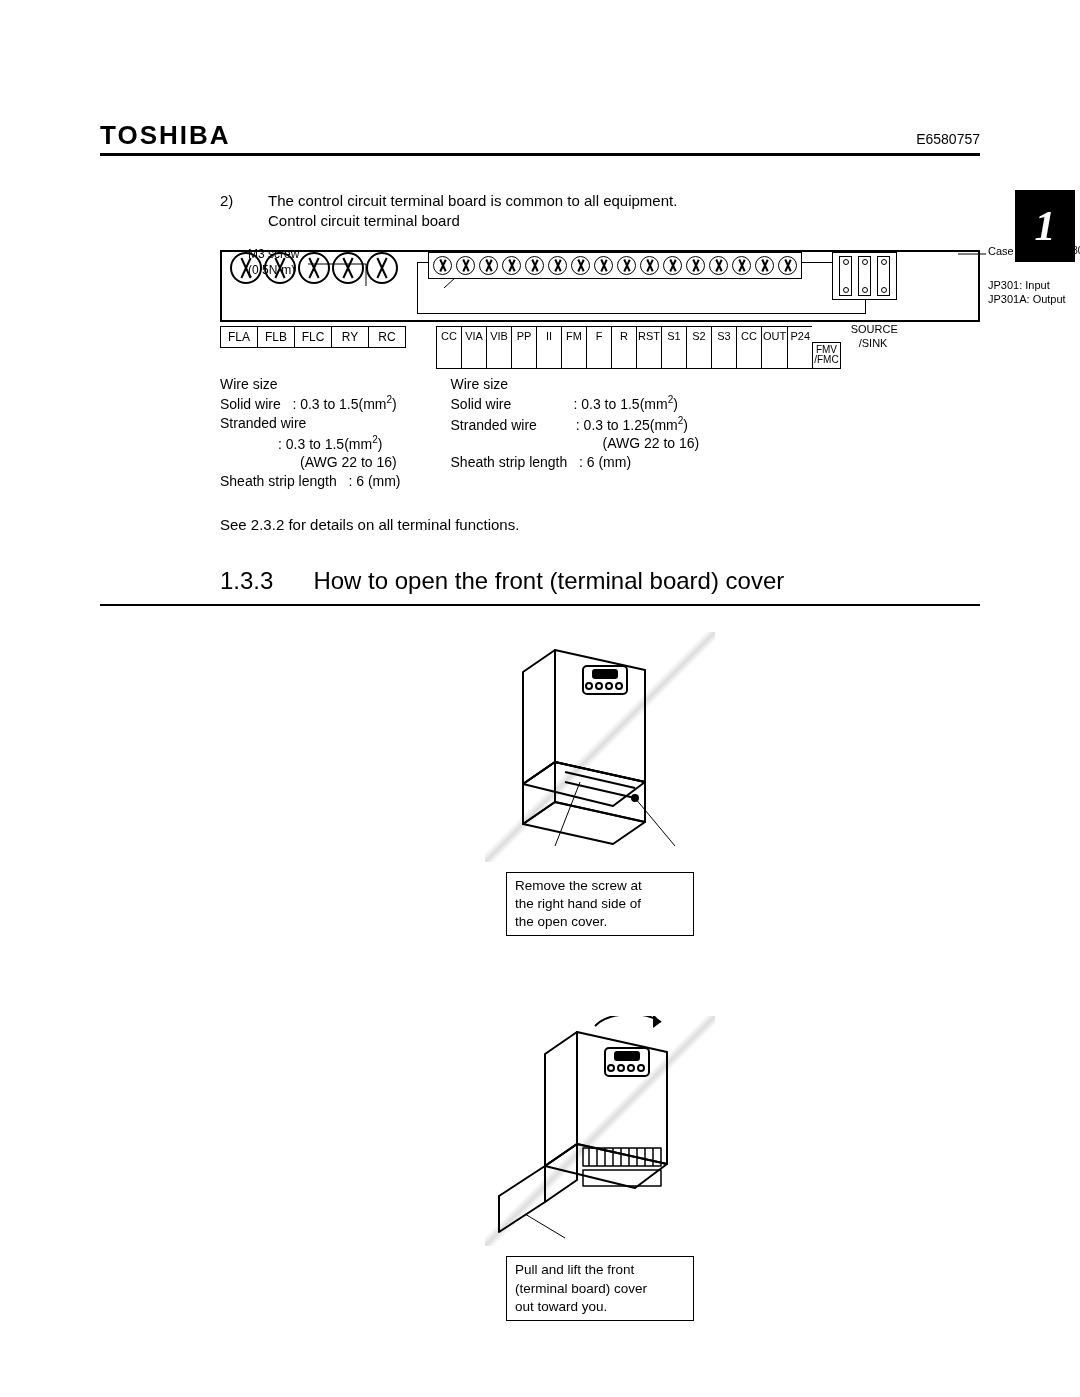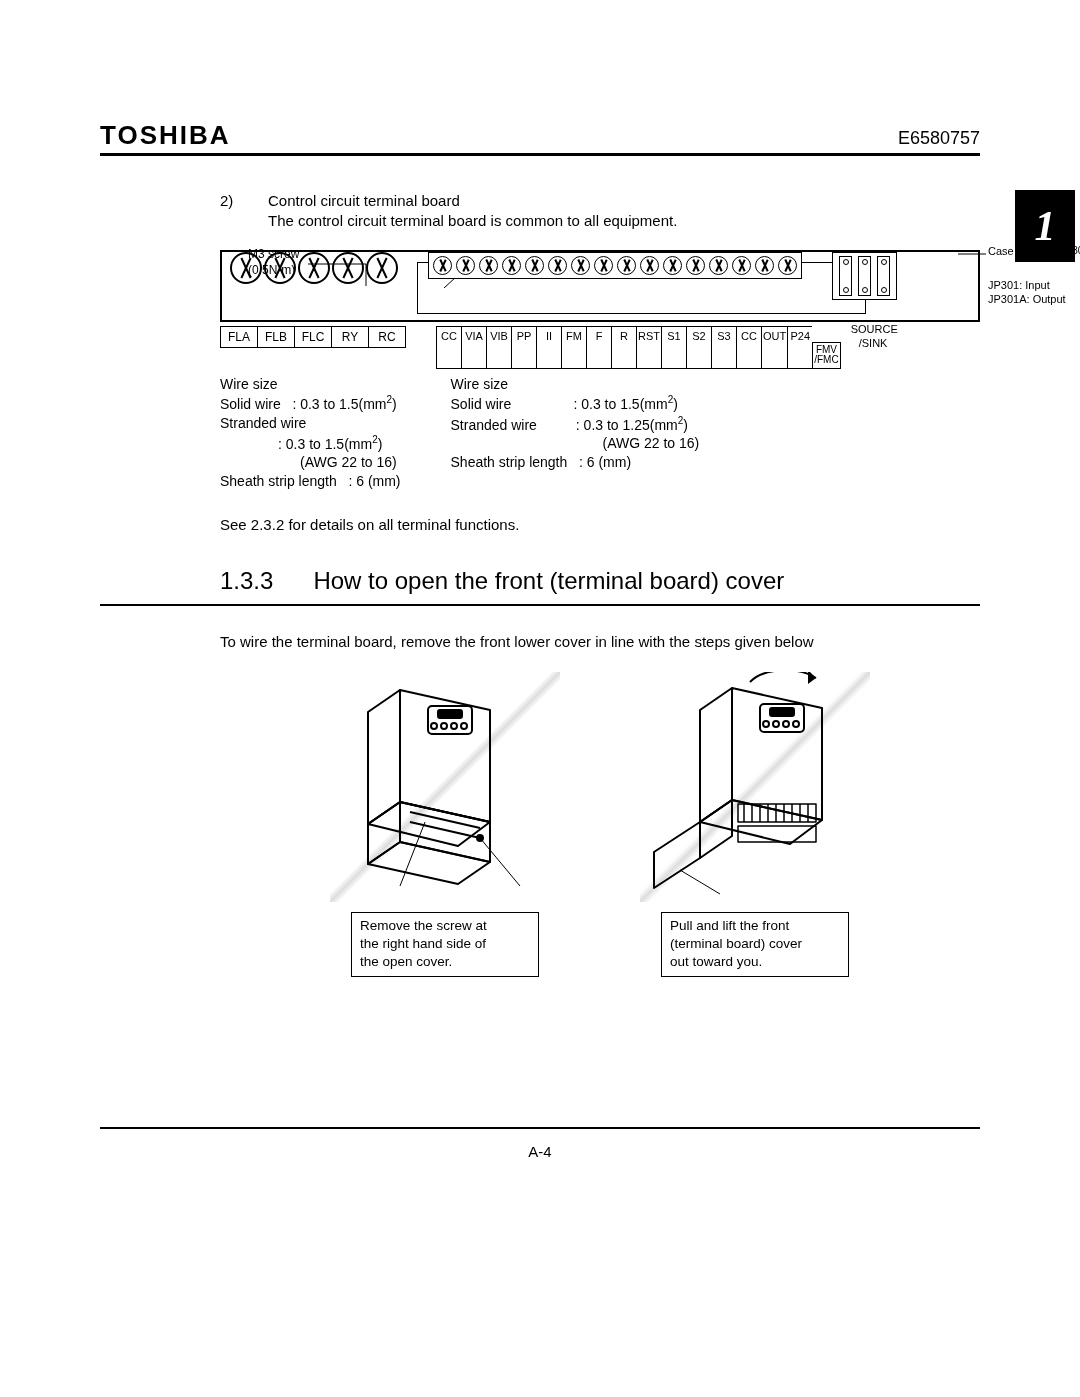--- a/index.html
+++ b/index.html
@@ -22,21 +22,21 @@
     border-bottom: 3px solid #000;
     padding-bottom: 2px;
   }
   .brand {
     font-weight: 900;
     font-size: 26px;
     letter-spacing: 2px;
     font-family: Arial, Helvetica, sans-serif;
   }
   .doc-no {
-    font-size: 18px;
+    font-size: 14px;
     margin-top: 6px;
   }
   .body {
     padding: 35px 0 0 120px;
     font-size: 15px;
     line-height: 1.35;
   }
   .num-item { display: flex; gap: 20px; }
   .num-item .num { width: 28px; }
   .desc { margin-bottom: 18px;}
@@ -89,21 +89,21 @@
   .section-title {
     font-size: 24px;
     border-bottom: 2px solid #000;
     padding-bottom: 6px;
     margin: 8px 0 26px -120px;
     display:flex; gap:40px; align-items:baseline;
     padding-left:120px;
   }
   .section-title .secno { font-weight:normal;}
   .open-text { font-size:15px; margin-bottom:20px;}
-  .device-row { display:flex; gap:80px; justify-content:center; margin-top:6px;}
+  .device-row { display:flex; gap:80px; justify-content:center; margin-top:6px;flex-direction:column;}
   .device-col { display:flex; flex-direction:column; align-items:center; gap:10px;}
   .device-img {
     width:230px; height:230px;
     border:0;
     position:relative;
     background:
       linear-gradient(135deg, #fff 48%, #ddd 50%, #fff 52%);
   }
   .device-img svg { position:absolute; inset:0; }
   .caption-box {
@@ -139,22 +139,22 @@
     <div class="doc-no">E6580757</div>
   </div>
 
   <div class="page-right-tab">1</div>
 
   <div class="body">
 
     <div class="num-item desc">
       <div class="num">2)</div>
       <div>
+        <div>The control circuit terminal board is common to all equipment.</div>
         <div>Control circuit terminal board</div>
-        <div>The control circuit terminal board is common to all equipment.</div>
       </div>
     </div>
 
     <div class="diagram-area">
 
       <div class="callout" style="left:28px; top:-4px;">
         <span>M3 screw</span><br>
         <span>(0.5N·m)</span>
         <svg width="60" height="28" style="position:absolute; left:60px; top:14px;">
           <line x1="0" y1="4" x2="58" y2="4" class="leader-line"></line>
@@ -280,21 +280,20 @@
       </div>
     </div>
 
     <div class="see">See 2.3.2 for details on all terminal functions.</div>
 
     <div class="section-title">
       <span class="secno">1.3.3</span>
       <span>How to open the front (terminal board) cover</span>
     </div>
 
-    <div class="open-text">To wire the terminal board, remove the front lower cover in line with the steps given below</div>
 
     <div class="device-row">
       <div class="device-col">
         <div class="device-img">
           <svg viewBox="0 0 230 230">
             <g fill="none" stroke="#000" stroke-width="2" stroke-linejoin="round">
               <polygon points="70,18 160,38 160,150 70,130"></polygon>
               <polygon points="70,18 38,40 38,152 70,130"></polygon>
               <polygon points="38,152 70,130 160,150 128,174"></polygon>
               <polygon points="70,130 160,150 160,190 70,170"></polygon>

